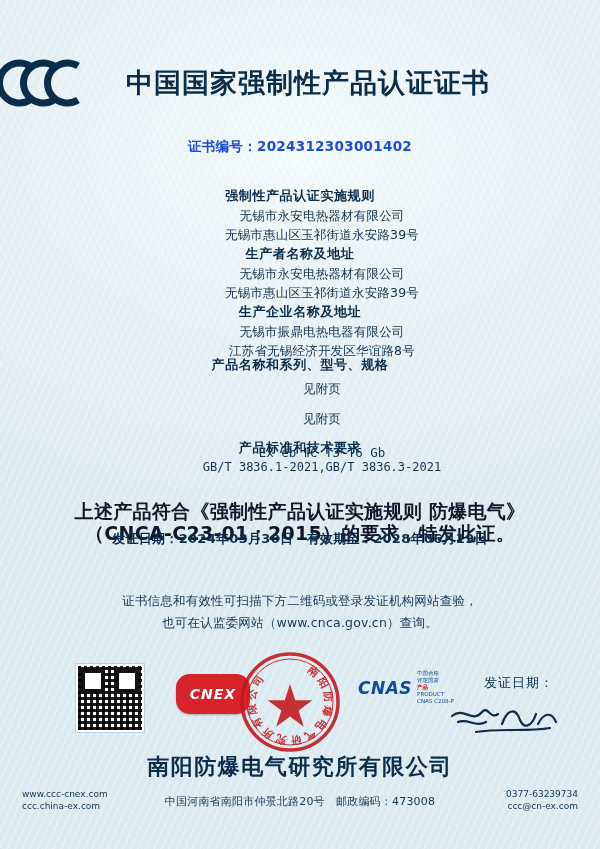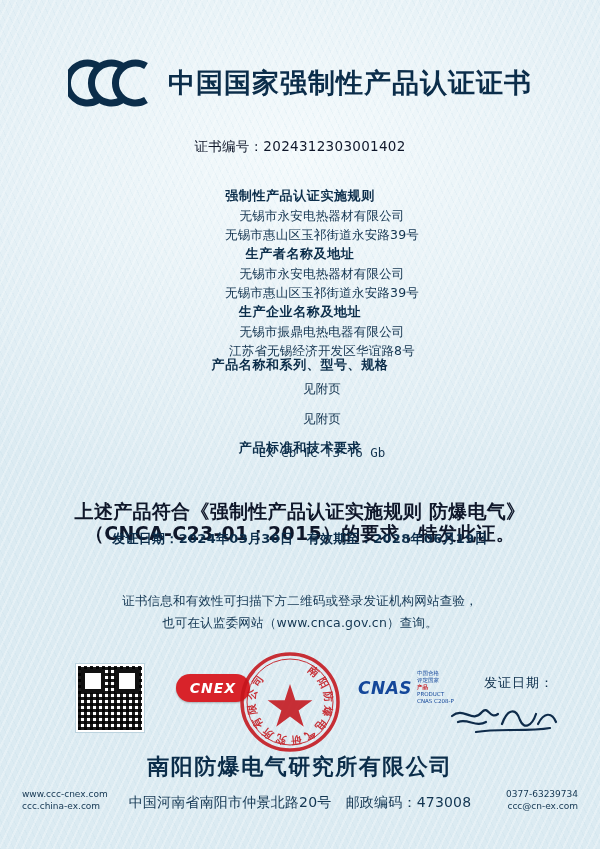--- a/index.html
+++ b/index.html
@@ -42,22 +42,21 @@
   }
 
   
   .header {
     position: absolute;
     top: 56px;
     left: 0;
     right: 0;
     display: flex;
     align-items: center;
-    justify-content: center;
-    gap: 8px;
+    gap: 34px;
   }
   .ccc-logo {
     width: 92px;
     height: 54px;
     position: relative;
   }
   .ccc-logo svg { display: block; }
   .title {
     font-size: 27px;
     font-weight: bold;
@@ -67,22 +66,22 @@
     font-family: "DejaVu Sans", "Liberation Sans", sans-serif;
   }
 
   
   .cert-no {
     position: absolute;
     top: 138px;
     left: 0; right: 0;
     text-align: center;
     font-size: 13.5px;
-    font-weight: normal;
-    color: #0f172a;
+    font-weight: bold;
+    color: #1d4ed8;
     letter-spacing: .3px;
   }
 
   
   .block {
     position: absolute;
     left: 0; right: 0;
     text-align: center;
   }
   .lbl {
@@ -166,21 +165,21 @@
     background: #fff;
   }
   .qr::before { top: 3px; left: 3px; }
   .qr::after { top: 3px; right: 3px; }
 
   .cnex-badge {
     position: absolute;
     left: 176px;
     top: 22px;
     width: 74px;
-    height: 28px;
+    height: 40px;
     border-radius: 14px;
     background: #d8232a;
     color: #fff;
     font-size: 14px;
     font-weight: bold;
     font-style: italic;
     display: flex;
     align-items: center;
     justify-content: center;
     letter-spacing: 1px;
@@ -260,21 +259,21 @@
   .footer .left {
     position: absolute;
     left: 22px; top: 2px;
     line-height: 12px;
     text-align: left;
   }
   .footer .center {
     position: absolute;
     left: 0; right: 0; top: 8px;
     text-align: center;
-    font-size: 14px;
+    font-size: 11px;
     letter-spacing: .2px;
   }
   .footer .right {
     position: absolute;
     right: 22px; top: 2px;
     line-height: 12px;
     text-align: right;
   }
 </style>
 </head>
@@ -320,20 +319,21 @@
 
     <div class="block" style="top:355px;">
       <div class="lbl">产品名称和系列、型号、规格</div>
       <div class="val" style="margin-top:4px;">见附页</div>
       <div class="val" style="margin-top:11px;">见附页</div>
       <div class="val mono" style="margin-top:15px;font-size:12.5px;text-align:center;">Ex eb ⅡC T3~T6 Gb</div>
     </div>
 
     <div class="block" style="top:438px;">
       <div class="lbl">产品标准和技术要求</div>
+      <div class="val mono">GB/T 3836.1-2021,GB/T 3836.3-2021</div>
     </div>
 
     <div class="statement" style="top:500px;">
       <div class="line">上述产品符合《强制性产品认证实施规则 防爆电气》</div>
       <div class="line">（CNCA-C23-01：2015）的要求，特发此证。</div>
     </div>
 
     <div class="dates" style="top:530px;">发证日期：2024年03月30日　有效期至：2028年06月19日</div>
 
     <div class="notice" style="top:590px;">

